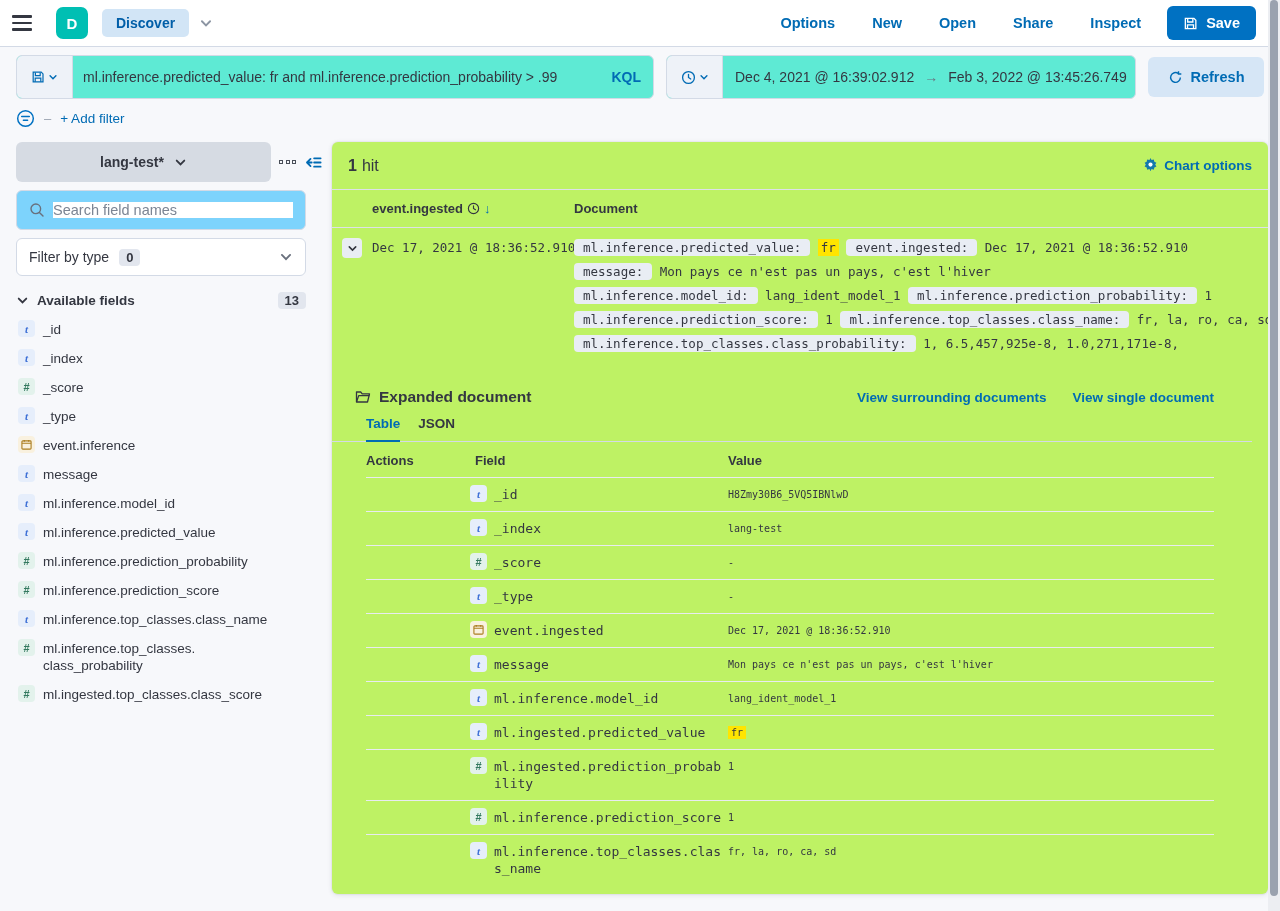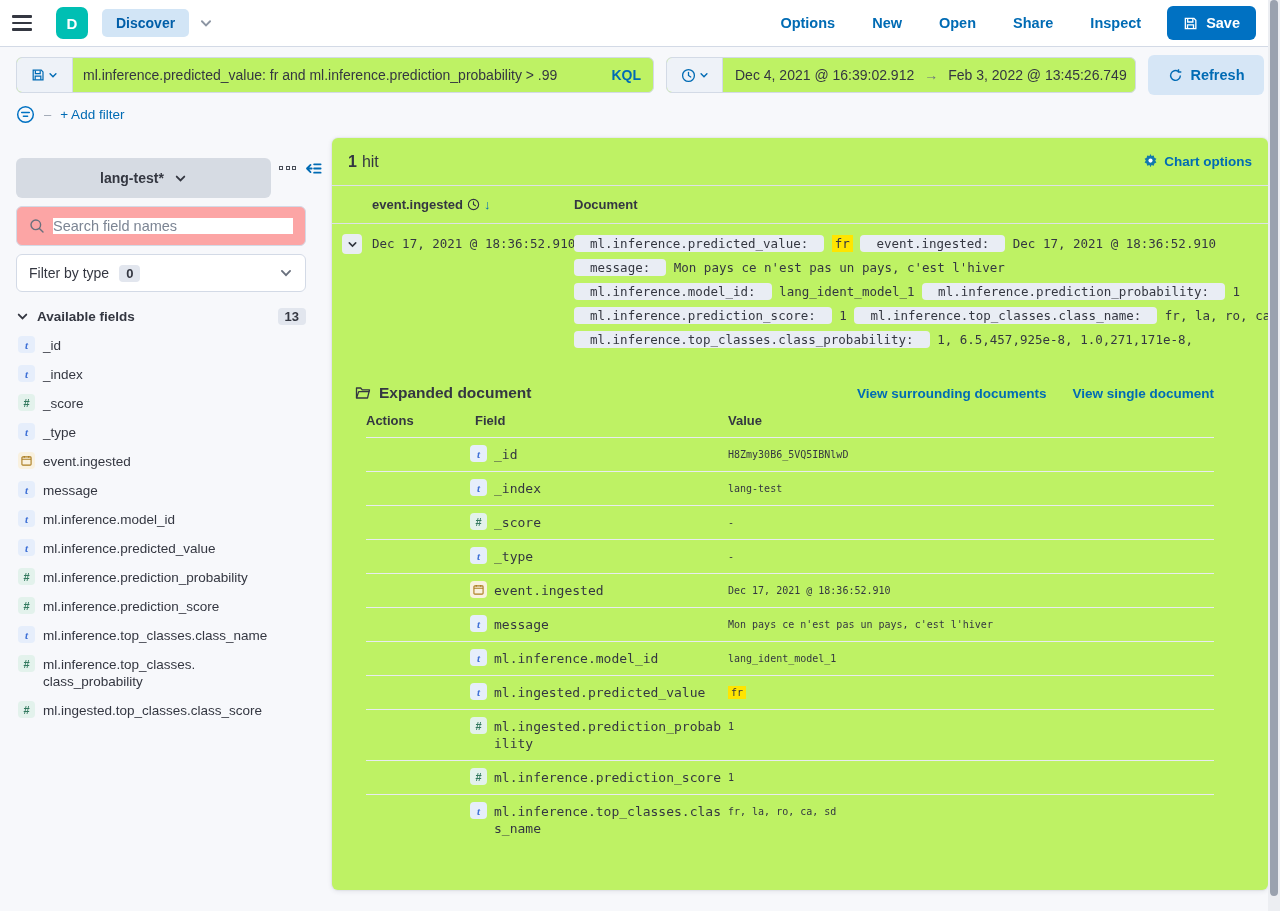--- a/index.html
+++ b/index.html
@@ -18,46 +18,46 @@
   .crumb { background:#d2e5f6; color:#005ea8; font-weight:600; font-size:14px;
     padding:6px 14px; border-radius:5px; }
   .crumb-caret { color:#8c95a3; margin-left:10px; display:flex; }
   .top-nav { margin-left:auto; display:flex; align-items:center; gap:37px; }
   .nav-link { color:#006bb4; font-weight:600; font-size:14.5px; cursor:pointer; }
   .save-btn { margin-left:26px; background:#0071c2; color:#fff; border:none; border-radius:6px;
     height:34px; padding:0 16px; font-weight:600; font-size:14.5px; display:flex; align-items:center; gap:8px; cursor:pointer;
     font-family:"Liberation Sans",sans-serif;}
   
   .querybar { display:flex; gap:12px; padding:8px 16px; align-items:center; }
-  .qgroup { flex:1 1 auto; height:36px; background:#bef264; border:1px solid #d3dae6; border-radius:6px;
+  .qgroup { flex:1 1 auto; height:44px; background:#5eead4; border:1px solid #d3dae6; border-radius:6px;
     display:flex; align-items:center; overflow:hidden; }
   .qprefix { width:56px; height:100%; background:#eef2f8; border-right:1px solid #d3dae6;
     display:flex; align-items:center; justify-content:center; gap:3px; color:#006bb4; cursor:pointer; flex:0 0 56px;}
   .qtext { flex:1; padding:0 10px; font-size:14px; color:#343741; white-space:nowrap; overflow:hidden; }
   .kql { padding:0 12px; color:#006bb4; font-weight:600; font-size:14px; cursor:pointer; }
   .dategroup { flex:0 0 470px; }
   .dates { display:flex; align-items:center; gap:10px; padding:0 12px; font-size:14px; white-space:nowrap;}
   .arrow { color:#69707d; }
   .refresh-btn { flex:0 0 116px; height:40px; background:#d6e6f6; border:none; border-radius:6px;
     color:#006bb4; font-weight:600; font-size:14.5px; display:flex; align-items:center; justify-content:center; gap:8px; cursor:pointer;
     font-family:"Liberation Sans",sans-serif;}
   
   .filterrow { display:flex; align-items:center; gap:9px; padding:2px 16px 10px; }
   .dash { color:#9aa2af; font-size:13px; }
   .add-filter { color:#006bb4; font-weight:500; font-size:13.5px; cursor:pointer; }
   
   .content { display:flex; align-items:flex-start; padding:4px 12px 0 16px; gap:26px; }
   .sidebar { width:290px; flex:0 0 290px; }
   .sb-head { display:flex; align-items:center; }
   .ip-pill { flex:0 0 255px; height:40px; background:#d6dbe3; border-radius:6px;
-    display:flex; align-items:center; justify-content:center; gap:10px; font-weight:700; font-size:14px; cursor:pointer;margin-top:20px;}
+    display:flex; align-items:center; justify-content:center; gap:10px; font-weight:700; font-size:14px; cursor:pointer;}
   .sb-icons { display:flex; align-items:center; gap:8px; margin-left:8px; }
   .boxes { display:flex; gap:2.5px; cursor:pointer;}
   .boxes i { width:4px; height:4px; border:1.4px solid #4a4f59; display:block; }
-  .search-box { margin-top:8px; height:40px; background:#fca5a5; border:1px solid #d3dae6; border-radius:6px;
+  .search-box { margin-top:8px; height:40px; background:#7dd3fc; border:1px solid #d3dae6; border-radius:6px;
     display:flex; align-items:center; padding:16px 12px; gap:8px; }
   .search-box input { border:none; outline:none; flex:1; font-size:14.5px; color:#343741;
     font-family:"Liberation Sans",sans-serif;}
   .search-box input::placeholder { color:#7c8594; }
   .type-filter { margin-top:8px; height:38px; background:#fff; border:1px solid #d3dae6; border-radius:6px;
     display:flex; align-items:center; padding:16px 12px; gap:10px; font-size:14px; cursor:pointer;}
   .count-badge { background:#e2e6ee; border-radius:4px; padding:1px 7px; font-size:13px; font-weight:600;}
   .type-filter .chev { margin-left:auto; color:#69707d; display:flex;}
   .avail { margin-top:16px; display:flex; align-items:center; gap:8px; }
   .avail .lbl { font-weight:700; font-size:13.5px; }
@@ -80,21 +80,21 @@
   .doc-grid { display:grid; grid-template-columns:24px 196px 1fr; column-gap:6px; padding:0 10px; }
   .doc-colhead { height:38px; align-items:center; border-bottom:1px solid #dde1e8; font-weight:700; font-size:13px; }
   .time-head { display:flex; align-items:center; gap:4px; grid-column:2; }
   .sort-arrow { color:#006bb4; font-weight:400; font-size:13px; cursor:pointer;}
   .doc-row { padding:8px 10px 6px; align-items:start; }
   .expander { width:20px; height:20px; background:#e9edf3; border-radius:4px; display:flex; align-items:center;
     justify-content:center; color:#343741; cursor:pointer; margin-top:2px;}
   .mono { font-family:"DejaVu Sans Mono", monospace; font-size:12.5px; }
   .timestamp { padding-top:4px; white-space:nowrap; }
   .sum-line { white-space:nowrap; line-height:24px; overflow:hidden;}
-  .kbadge { background:#e9edf4; border-radius:4px; padding:1px 16px; }
+  .kbadge { background:#e9edf4; border-radius:4px; padding:1px 9px; }
   .hl { background:#ffe500; padding:1px 3px; }
   
   .exp-head { margin-top:26px; display:flex; align-items:center; justify-content:space-between;
     padding:0 54px 0 23px; }
   .exp-title { display:flex; align-items:center; gap:8px; font-weight:700; font-size:15.5px; }
   .doc-links { display:flex; gap:26px; }
   .doc-link { color:#006bb4; font-weight:600; font-size:13.5px; cursor:pointer; }
   .tabs { margin-top:10px; padding-left:34px; display:flex; gap:18px; border-bottom:1px solid #d3dae6; margin-right:16px;}
   .tab { font-size:13.5px; font-weight:600; padding-bottom:9px; cursor:pointer; color:#343741;}
   .tab.active { color:#006bb4; border-bottom:2px solid #006bb4; margin-bottom:-1px; }
@@ -271,21 +271,21 @@
           <span class="ficon t">t</span>
           <span class="field-label">_type</span>
         </div>
         <div class="field-item">
           <span class="ficon date">
             <svg width="11" height="11" viewBox="0 0 12 12">
               <rect x="1" y="2" width="10" height="9" rx="1" fill="none" stroke="currentColor" stroke-width="1.2"></rect>
               <path d="M1 4.6h10M3.6 1v2M8.4 1v2" stroke="currentColor" stroke-width="1.2"></path>
             </svg>
           </span>
-          <span class="field-label">event.​ingested</span>
+          <span class="field-label">event.​inference</span>
         </div>
         <div class="field-item">
           <span class="ficon t">t</span>
           <span class="field-label">message</span>
         </div>
         <div class="field-item">
           <span class="ficon t">t</span>
           <span class="field-label">ml.​inference.​model_id</span>
         </div>
         <div class="field-item">
@@ -370,20 +370,24 @@
             </svg>
         </span>
         <span>Expanded document</span>
       </div>
       <div class="doc-links">
           <span class="doc-link">View surrounding documents</span>
           <span class="doc-link">View single document</span>
         </div>
     </div>
 
+    <div class="tabs">
+        <div class="tab active">Table</div>
+        <div class="tab">JSON</div>
+      </div>
 
     <div class="exp-table">
       <div class="exp-colhead">
         <div>Actions</div>
         <div class="c2">Field</div>
         <div class="c3">Value</div>
       </div>
       <div id="exp-rows">
           <div class="exp-row">
             <div></div>

